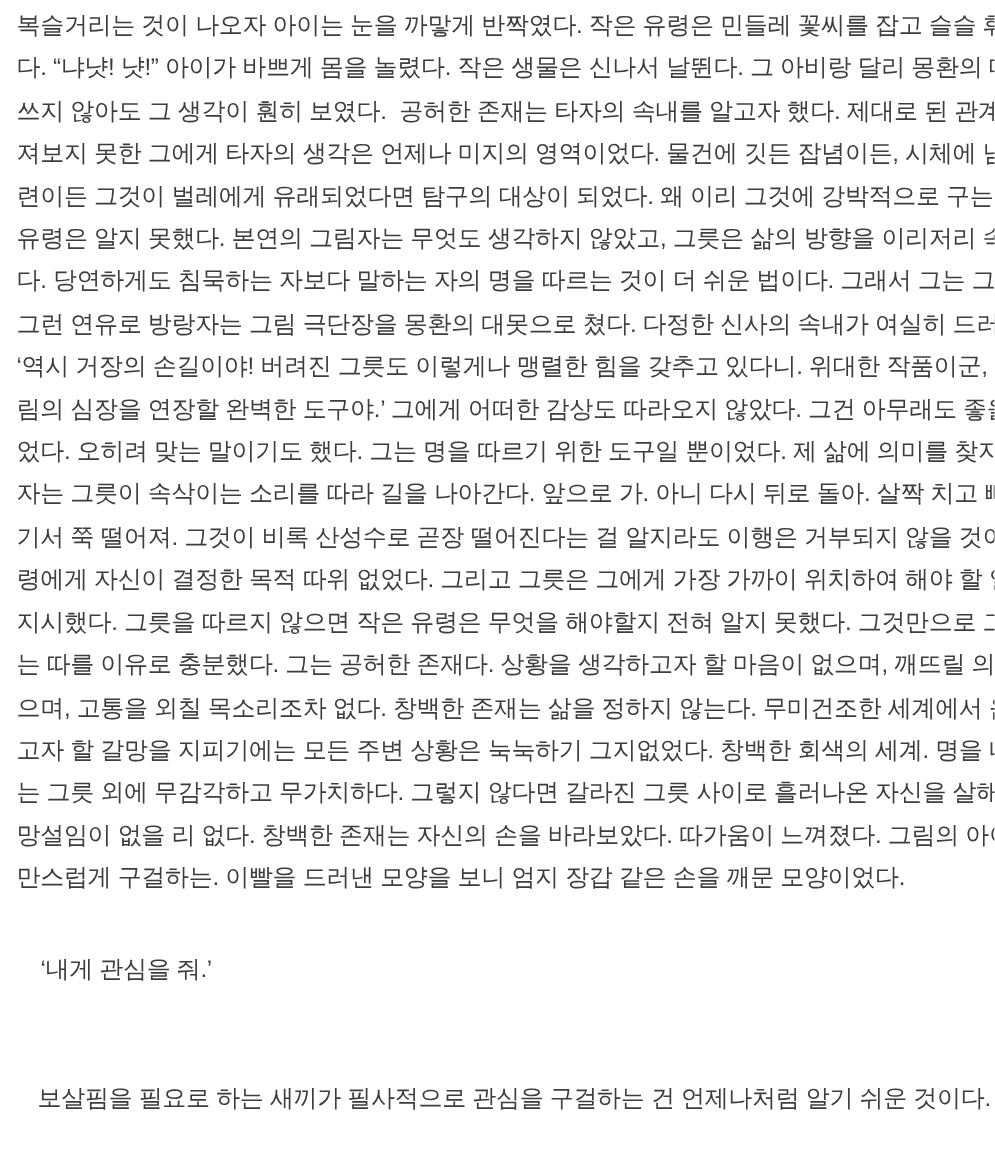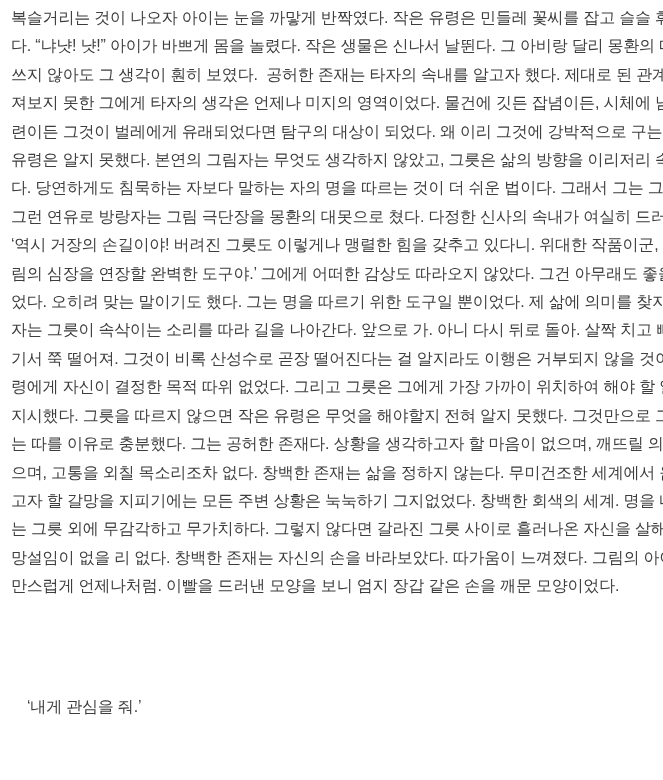--- a/index.html
+++ b/index.html
@@ -17,21 +17,21 @@
     padding: 4px 8px 0 11px;
     font-size: 16px;
     line-height: 28.4px;
     color: #3d3d3d;
     letter-spacing: -0.2px;
   }
   .story-paragraph .text-line {
     white-space: pre;
   }
   .quote-paragraph {
-    margin-top: 92px;
+    margin-top: 32px;
     text-indent: 16px;
     white-space: pre;
   }
   .clipped-paragraph {
     margin-top: 58px;
     text-indent: 14px;
     white-space: pre;
   }
 </style>
 </head>
@@ -52,19 +52,19 @@
       <div class="text-line">었다. 오히려 맞는 말이기도 했다. 그는 명을 따르기 위한 도구일 뿐이었다. 제 삶에 의미를 찾지 못한</div>
       <div class="text-line">자는 그릇이 속삭이는 소리를 따라 길을 나아간다. 앞으로 가. 아니 다시 뒤로 돌아. 살짝 치고 빠져. 여</div>
       <div class="text-line">기서 쭉 떨어져. 그것이 비록 산성수로 곧장 떨어진다는 걸 알지라도 이행은 거부되지 않을 것이다.유</div>
       <div class="text-line">령에게 자신이 결정한 목적 따위 없었다. 그리고 그릇은 그에게 가장 가까이 위치하여 해야 할 일들을</div>
       <div class="text-line">지시했다. 그릇을 따르지 않으면 작은 유령은 무엇을 해야할지 전혀 알지 못했다. 그것만으로 그에게</div>
       <div class="text-line">는 따를 이유로 충분했다. 그는 공허한 존재다. 상황을 생각하고자 할 마음이 없으며, 깨뜨릴 의지도 없</div>
       <div class="text-line">으며, 고통을 외칠 목소리조차 없다. 창백한 존재는 삶을 정하지 않는다. 무미건조한 세계에서 움직이</div>
       <div class="text-line">고자 할 갈망을 지피기에는 모든 주변 상황은 눅눅하기 그지없었다. 창백한 회색의 세계. 명을 내려주</div>
       <div class="text-line">는 그릇 외에 무감각하고 무가치하다. 그렇지 않다면 갈라진 그릇 사이로 흘러나온 자신을 살해하는데</div>
       <div class="text-line">망설임이 없을 리 없다. 창백한 존재는 자신의 손을 바라보았다. 따가움이 느껴졌다. 그림의 아이가 불</div>
-      <div class="text-line">만스럽게 언제나처럼. 이빨을 드러낸 모양을 보니 엄지 장갑 같은 손을 깨문 모양이었다.</div>
+      <div class="text-line">만스럽게 구걸하는. 이빨을 드러낸 모양을 보니 엄지 장갑 같은 손을 깨문 모양이었다.</div>
     </div>
 
   <div class="quote-paragraph">‘내게 관심을 줘.’</div>
 
   <div class="clipped-paragraph">보살핌을 필요로 하는 새끼가 필사적으로 관심을 구걸하는 건 언제나처럼 알기 쉬운 것이다. 그릇은</div>
 </div>
 
 </body></html>

